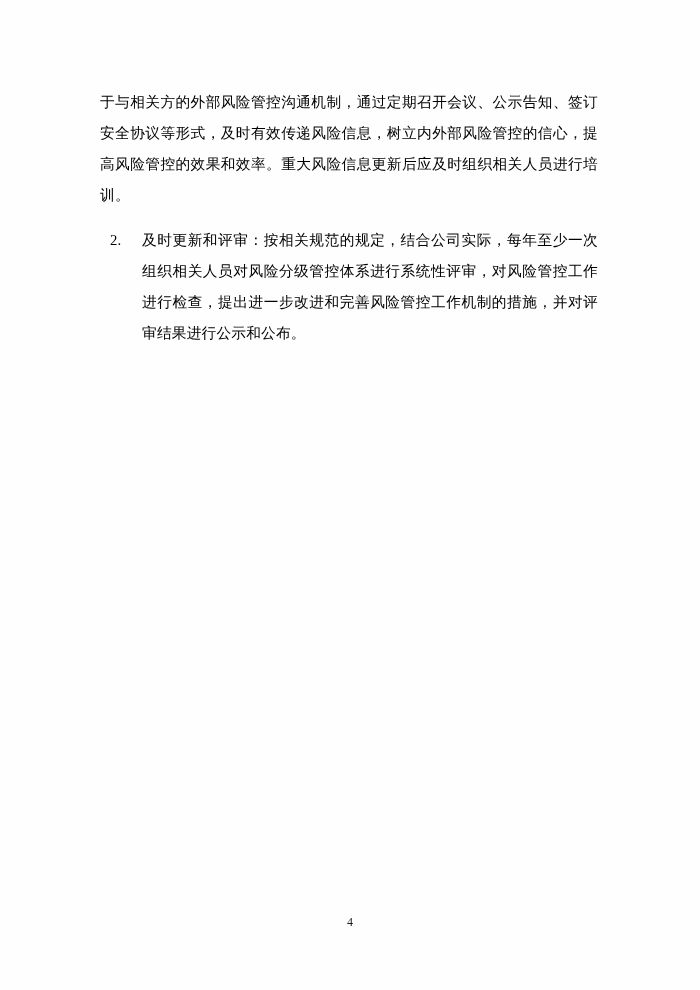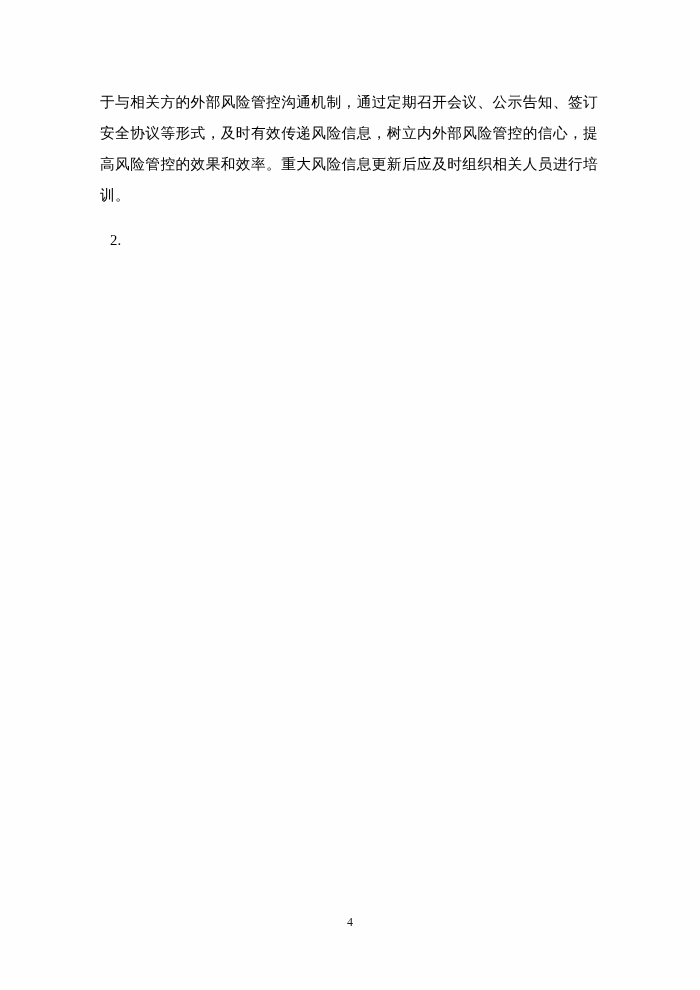--- a/index.html
+++ b/index.html
@@ -78,20 +78,21 @@
 
 <div class="page">
 
   <div class="content">
 
     <p class="para-continued">于与相关方的外部风险管控沟通机制，通过定期召开会议、公示告知、签订安全协议等形式，及时有效传递风险信息，树立内外部风险管控的信心，提高风险管控的效果和效率。重大风险信息更新后应及时组织相关人员进行培训。</p>
 
     <ol class="list">
       <li class="list-item">
         <span class="list-marker">2.</span>
+        <span>及时更新和评审：按相关规范的规定，结合公司实际，每年至少一次组织相关人员对风险分级管控体系进行系统性评审，对风险管控工作进行检查，提出进一步改进和完善风险管控工作机制的措施，并对评审结果进行公示和公布。</span>
       </li>
     </ol>
 
   </div>
 
   <div class="footer">
     <span class="page-number">4</span>
   </div>
 
 </div>

